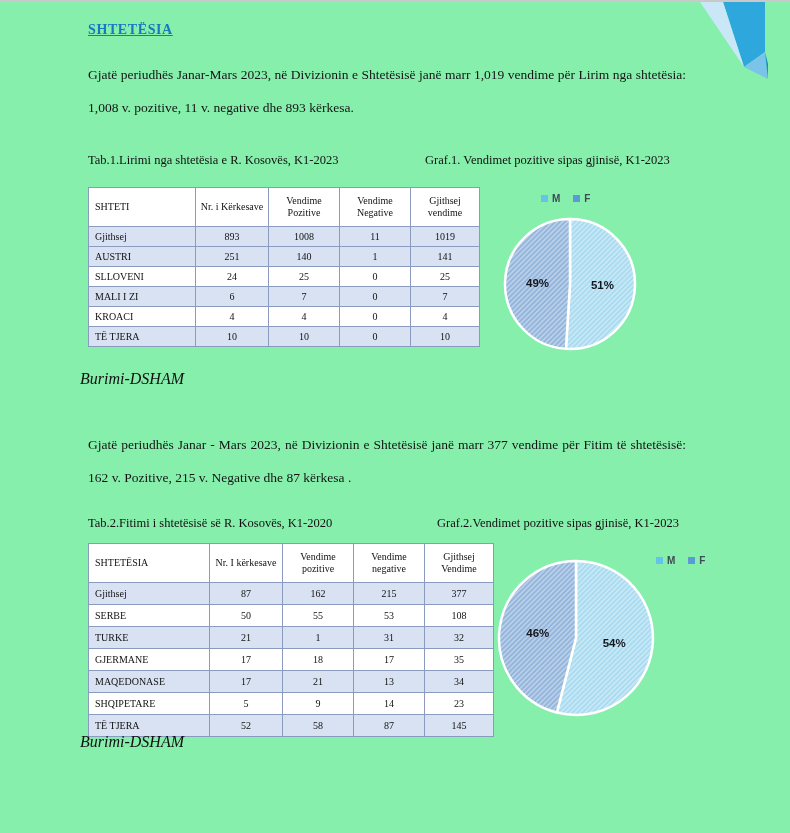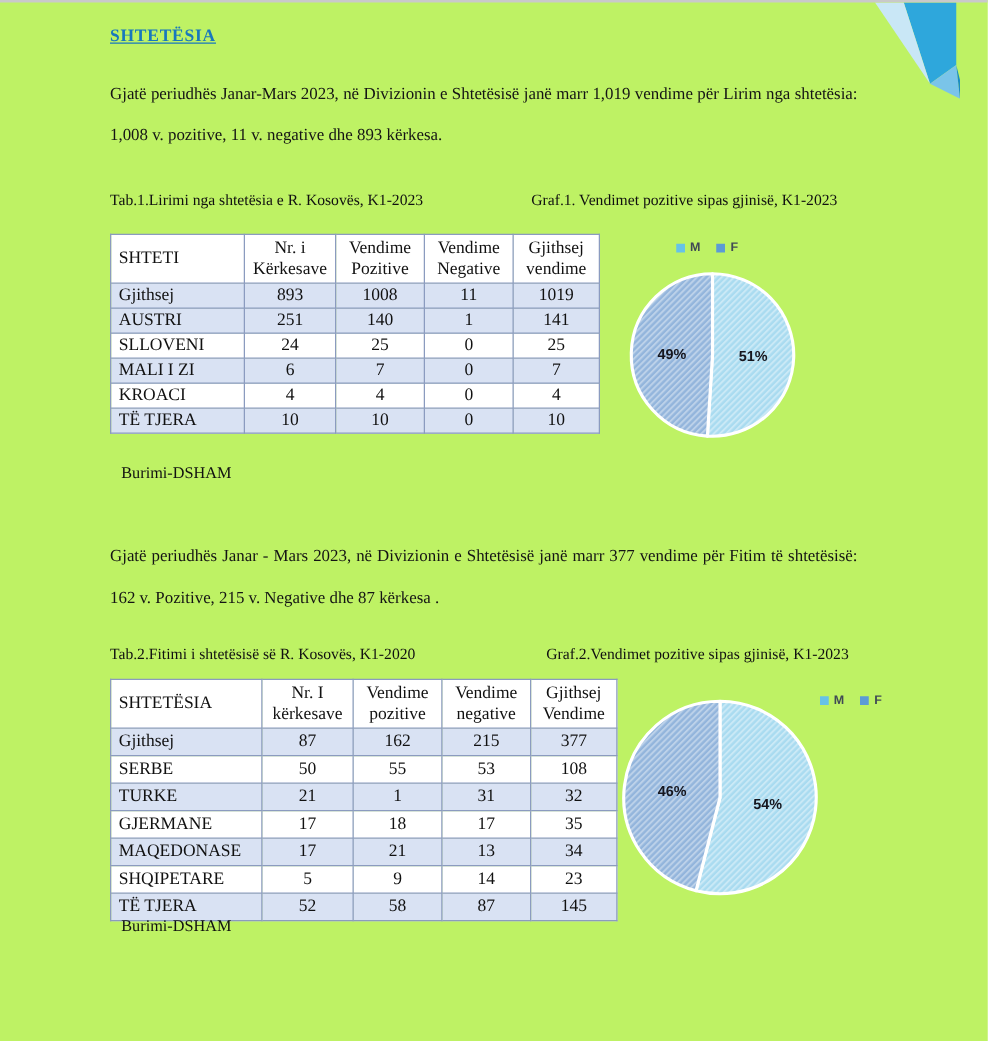--- a/index.html
+++ b/index.html
@@ -1,20 +1,20 @@
 <!DOCTYPE html>
 <html><head>
 <meta charset="utf-8">
 <style>
   html,body{margin:0;padding:0}
   body{
     width:790px;height:833px;position:relative;overflow:hidden;
     background:#ffffff;font-family:"Liberation Serif","DejaVu Serif",serif;
   }
-  .page{position:absolute;inset:0;border-top:2px solid #c9c9c9;background:#bef264}
+  .page{position:absolute;inset:0;border-top:2px solid #c9c9c9;background:#86efac}
 
   .title{
     position:absolute;left:88px;top:20px;
     font-size:14px;font-weight:bold;letter-spacing:.6px;
     color:#1878bd;text-decoration:underline;
   }
   .para{
     position:absolute;left:88px;width:598px;
     font-size:13.5px;color:#141414;line-height:33px;text-align:justify;
   }
@@ -23,42 +23,42 @@
 
   .caption{position:absolute;font-size:12.5px;color:#101010;white-space:nowrap}
   #cap-tab1{left:88px;top:151px}
   #cap-graf1{left:425px;top:151px}
   #cap-tab2{left:88px;top:514px}
   #cap-graf2{left:437px;top:514px}
 
   .table-host{position:absolute;left:88px}
   #table1{top:185px}
   #table2{top:541px}
-  .doc-table{border-collapse:collapse;font-size:14px;color:#111}
+  .doc-table{border-collapse:collapse;font-size:10px;color:#111}
   .doc-table th,.doc-table td{
     border:1px solid #8b9bbf;padding:1px 4px;text-align:center;
     font-weight:normal;vertical-align:middle;background:#fff;
   }
   .doc-table th{height:36px;line-height:1.25}
   .doc-table td{height:17px}
   #table2 .doc-table td{height:19px}
   .doc-table th.c0,.doc-table td.c0{text-align:left;padding-left:6px}
   .doc-table tr.shaded td{background:#d9e2f3}
   #table1 th:nth-child(1){width:96px}
   #table1 th:nth-child(2){width:64px}
   #table1 th:nth-child(3){width:62px}
   #table1 th:nth-child(4){width:62px}
   #table1 th:nth-child(5){width:60px}
   #table2 th:nth-child(1){width:110px}
   #table2 th:nth-child(2){width:64px}
   #table2 th:nth-child(3){width:62px}
   #table2 th:nth-child(4){width:62px}
   #table2 th:nth-child(5){width:60px}
 
-  .source{position:absolute;left:97px;font-size:13px;color:#101010}
+  .source{position:absolute;left:80px;font-style:italic;font-size:16px;color:#101010}
   #source1{top:368px}
   #source2{top:731px}
 
   .legend{
     position:absolute;display:flex;gap:13px;align-items:center;
     font-family:"Liberation Sans","DejaVu Sans",sans-serif;
     font-size:10px;font-weight:bold;color:#404a55;
   }
   #legend1{left:541px;top:191px}
   #legend2{left:656px;top:553px}

